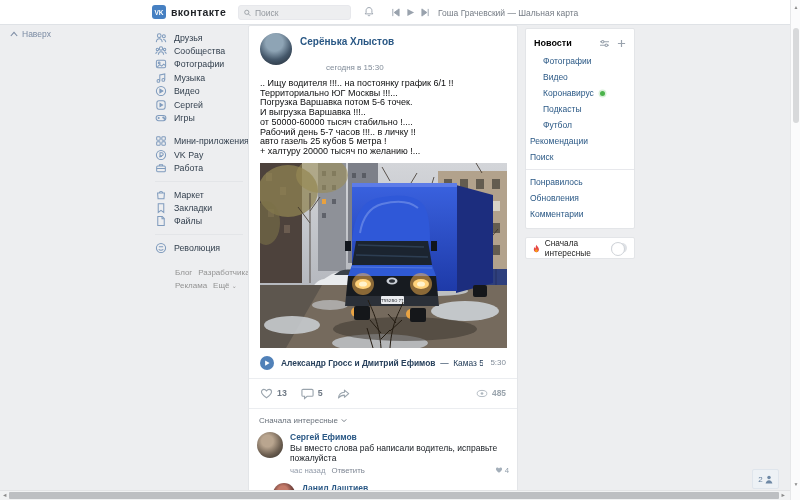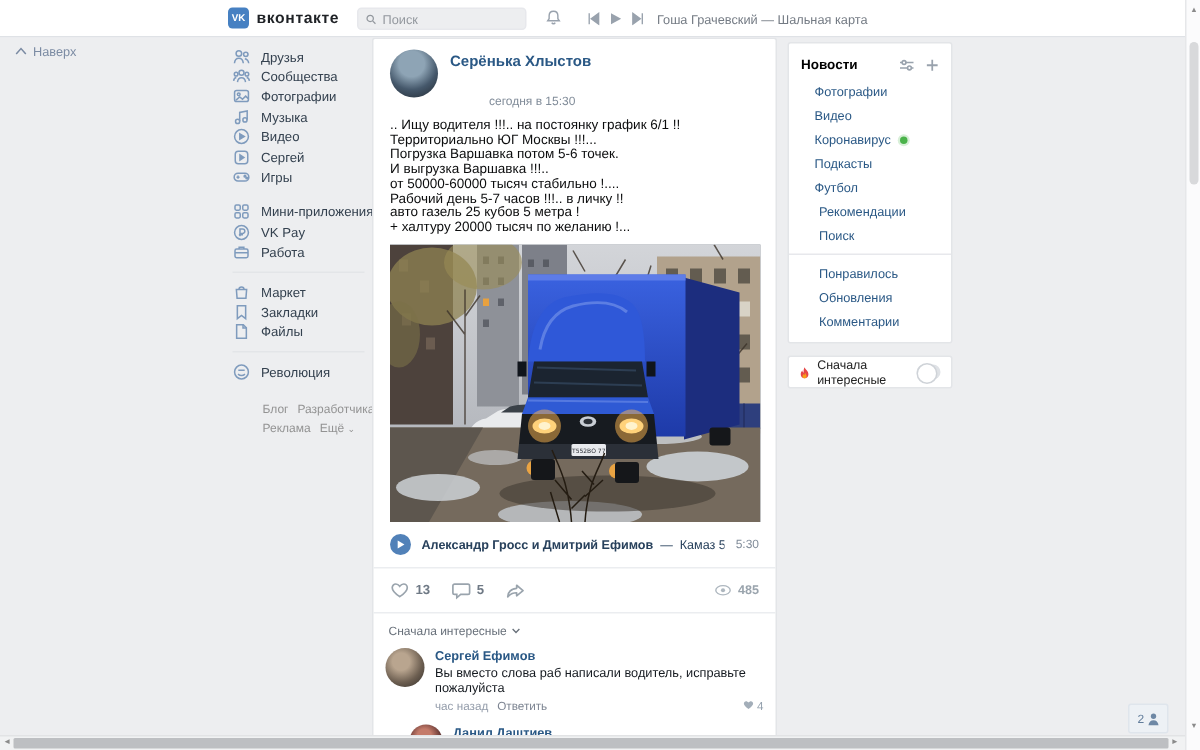--- a/index.html
+++ b/index.html
@@ -68,21 +68,21 @@
         background:radial-gradient(circle at 35% 30%, #ffe27a, #f6c51e 70%, #e8a923); }
   .em::before { content:""; position:absolute; left:2.1px; top:2.8px; width:1.6px; height:1.8px; background:#8a5300; border-radius:50%; box-shadow:4.2px 0 0 #8a5300; }
   .em::after { content:""; position:absolute; left:2.4px; top:5.4px; width:5.2px; height:2.8px; background:#7c3e00; border-radius:0 0 6px 6px; }
 
   
   #rightcol { position:absolute; left:525px; top:28px; width:110px; }
   .r-card { background:#fff; border:1px solid #e3e5e8; border-radius:2px; padding:4px 0 6px; }
   .r-head { display:flex; align-items:center; height:20px; padding:0 8px; }
   .r-title { font-size:9px; font-weight:bold; color:#000; }
   .r-hicons { margin-left:auto; display:flex; gap:7px; align-items:center; }
-  .r-row { height:16px; display:flex; align-items:center; font-size:8.5px; color:#2a5885; padding-left:20px; cursor:pointer; gap:4px; }
+  .r-row { height:16px; display:flex; align-items:center; font-size:8.5px; color:#2a5885; padding-left:4px; cursor:pointer; gap:4px; }
   .r-row.sub { padding-left:17px; }
   .r-div { height:1px; background:#e7e8ec; margin:4px 0; }
   .g-dot { width:5px; height:5px; border-radius:50%; background:#4bb34b; box-shadow:0 0 0 1.5px #d9f0d9; margin-left:2px; }
   .r-toggle-card { margin-top:8px; background:#fff; border:1px solid #e3e5e8; border-radius:2px; height:22px; display:flex; align-items:center; padding:0 7px; gap:5px; }
   .r-toggle-label { font-size:8.3px; color:#222; }
   .toggle { margin-left:auto; width:21px; height:10px; border-radius:6px; background:#dfe2e6; position:relative; cursor:pointer; }
   .toggle::after { content:""; position:absolute; left:0; top:-1px; width:12px; height:12px; border-radius:50%; background:#fff; border:1px solid #cfd3d8; }
 
   
   #vscroll { position:absolute; right:0; top:0; width:10px; height:500px; background:#fbfbfc; border-left:1px solid #e6e7e9; z-index:9; }

